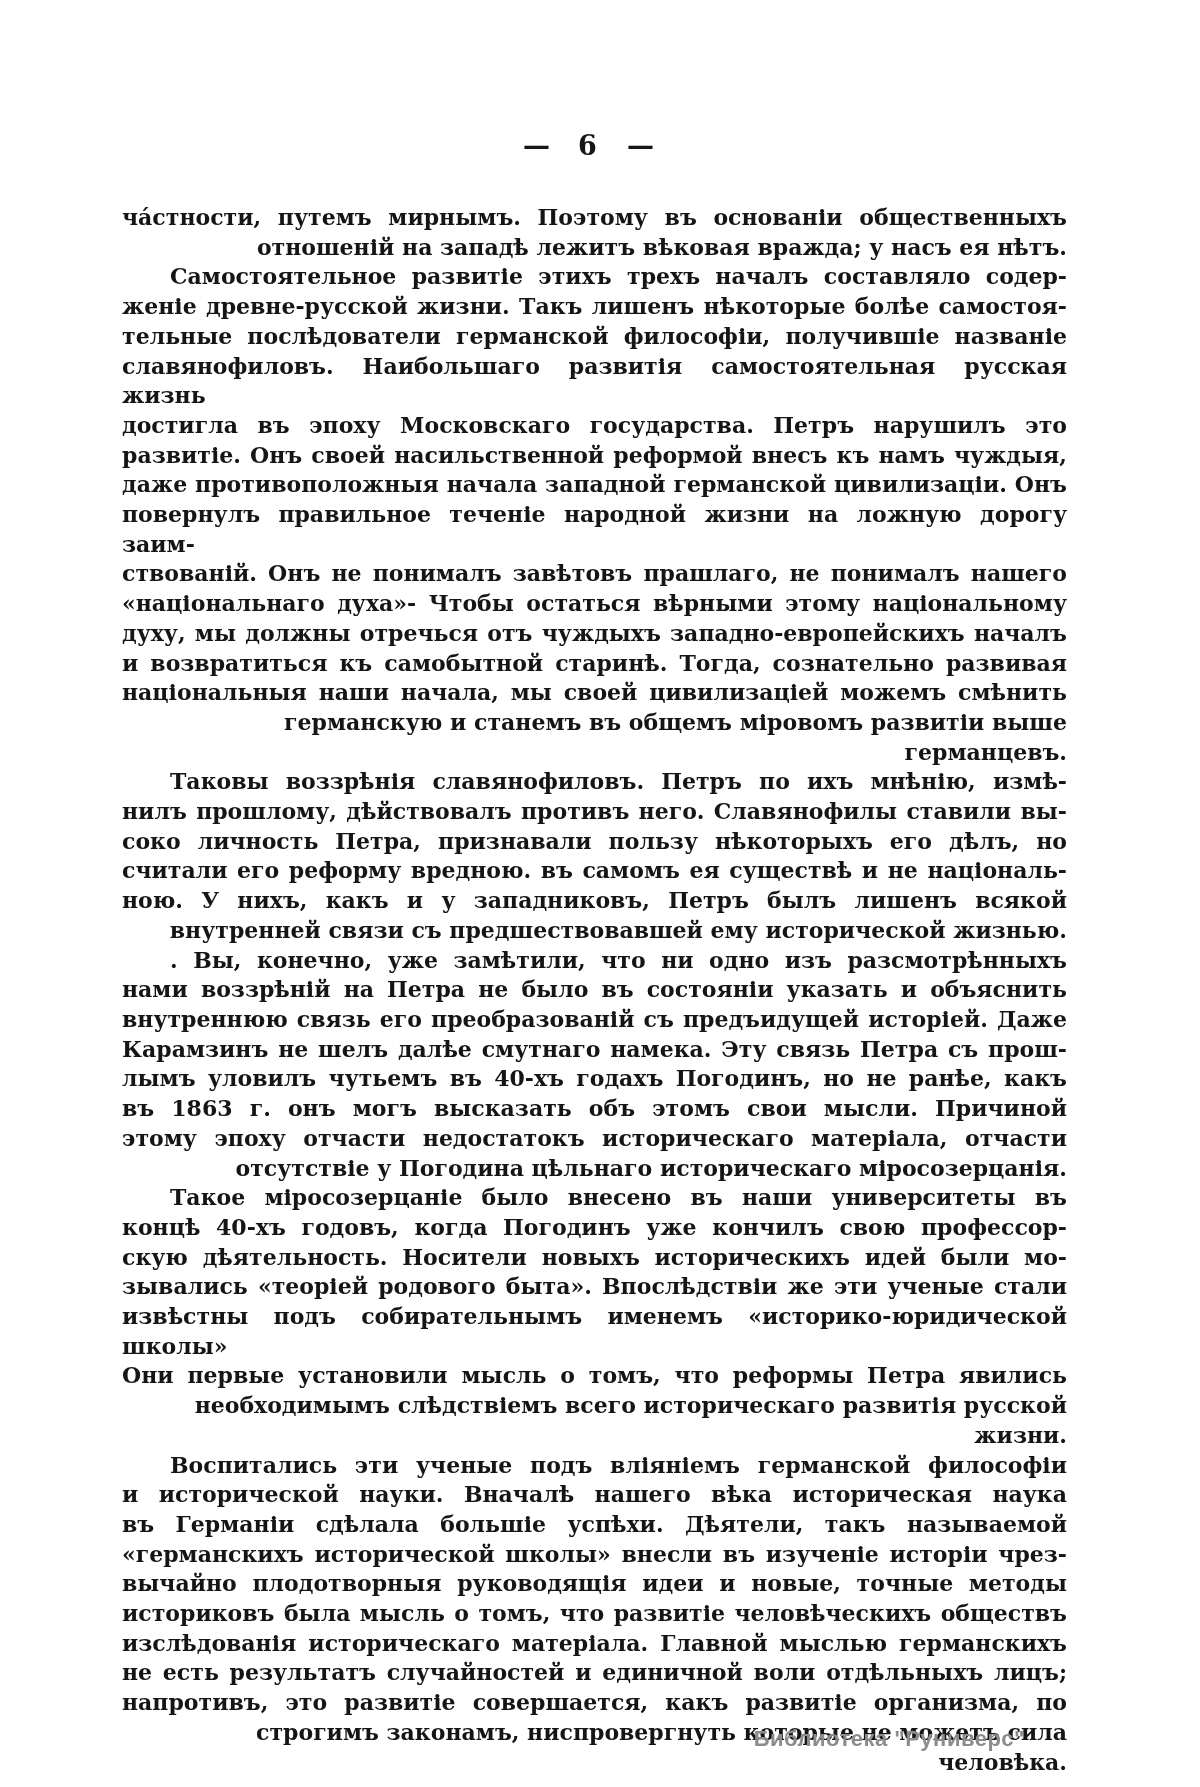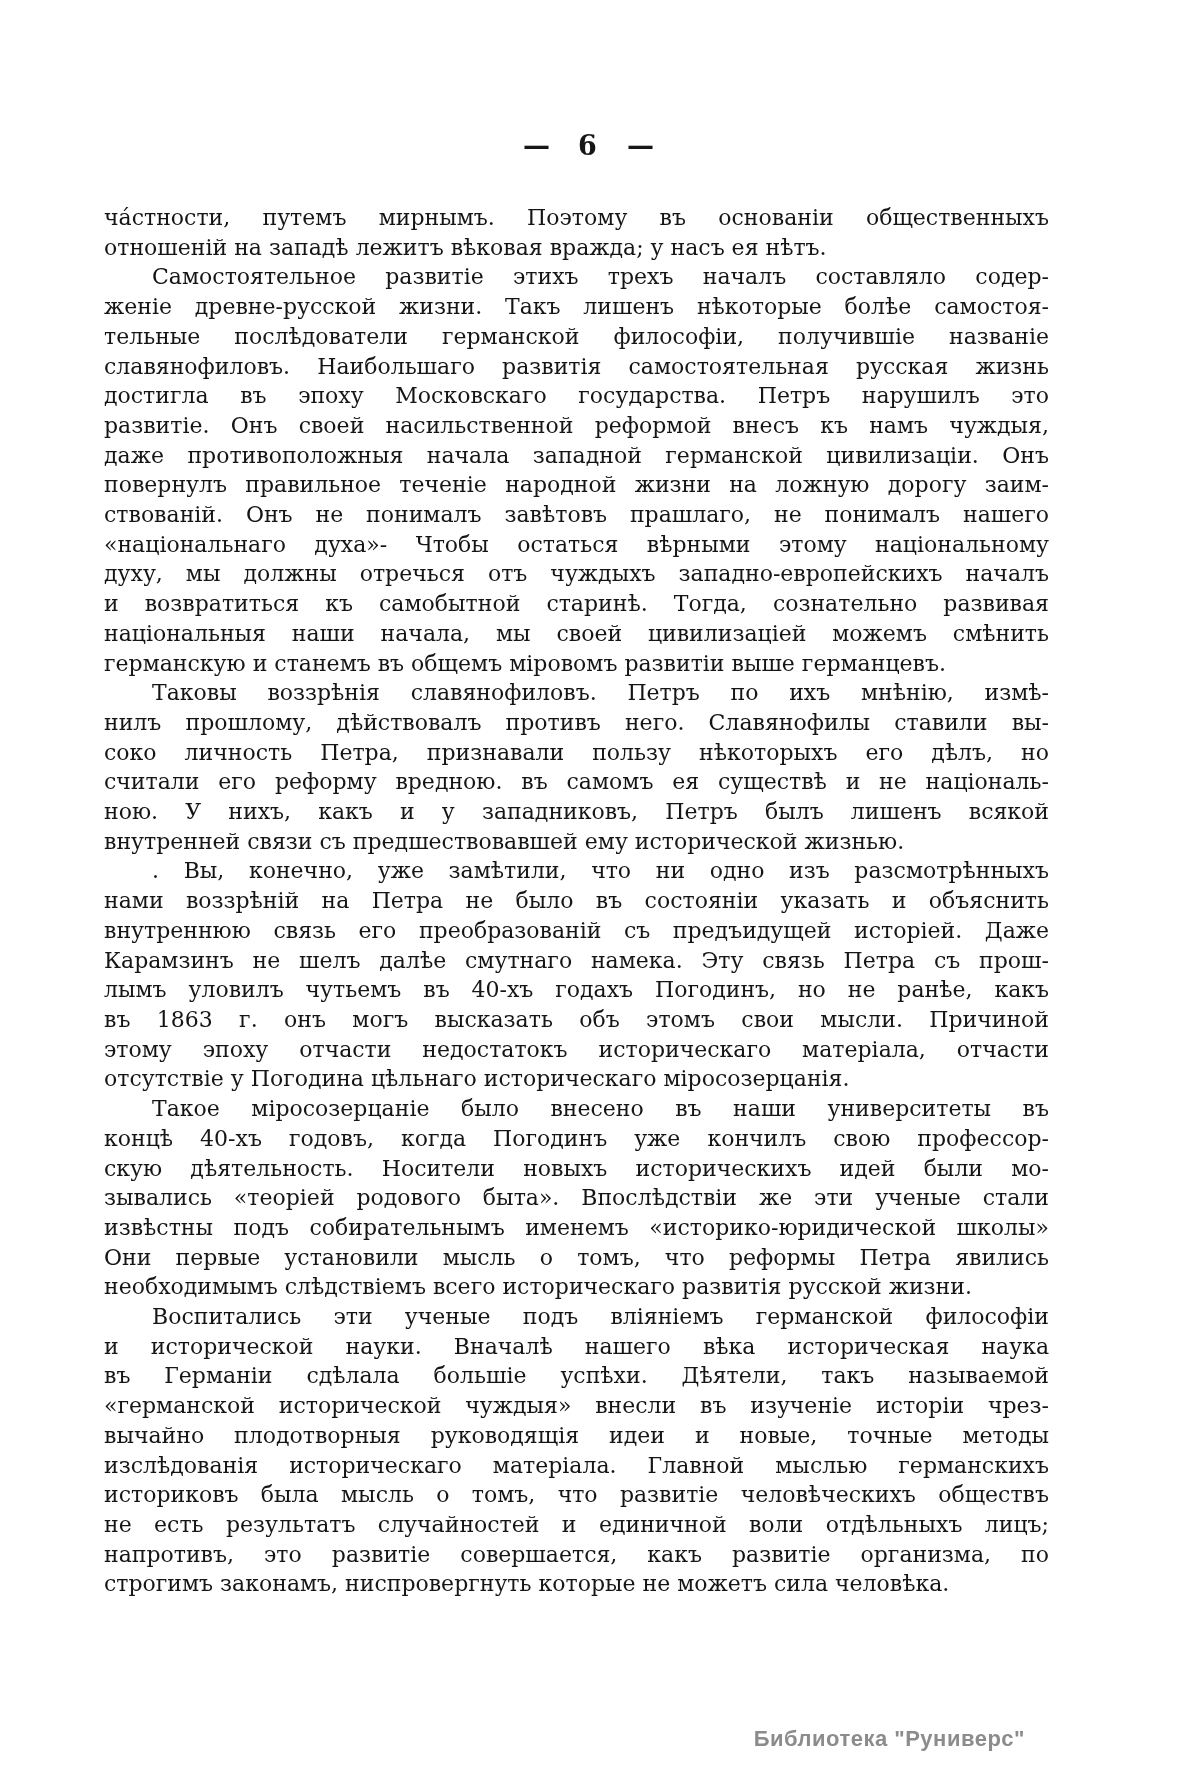--- a/index.html
+++ b/index.html
@@ -27,31 +27,32 @@
     color: #161616;
     font-size: 27px;
     font-weight: bold;
   }
   .page-header .dash {
     letter-spacing: -2px;
   }
   .text-block {
     position: absolute;
     top: 203px;
-    left: 104px;
+    left: 122px;
     width: 945px;
     color: #151515;
     font-size: 22px;
     line-height: 29.7px;
+    font-weight: bold;
   }
   .para { margin: 0; }
   .line {
     width: 100%;
     white-space: normal;
-    text-align: left;
+    text-align: right;
   }
   .line.j {
     text-align: justify;
     text-align-last: justify;
   }
   .line.ind {
     text-indent: 48px;
   }
   .watermark {
     position: absolute;
@@ -122,24 +123,24 @@
         <div class="line j">скую дѣятельность. Носители новыхъ историческихъ идей были мо-</div>
         <div class="line j">зывались «теоріей родового быта». Впослѣдствіи же эти ученые стали</div>
         <div class="line j">извѣстны подъ собирательнымъ именемъ «историко-юридической школы»</div>
         <div class="line j">Они первые установили мысль о томъ, что реформы Петра явились</div>
         <div class="line">необходимымъ слѣдствіемъ всего историческаго развитія русской жизни.</div>
       </div>
       <div class="para">
         <div class="line j ind">Воспитались эти ученые подъ вліяніемъ германской философіи</div>
         <div class="line j">и исторической науки. Вначалѣ нашего вѣка историческая наука</div>
         <div class="line j">въ Германіи сдѣлала большіе успѣхи. Дѣятели, такъ называемой</div>
-        <div class="line j">«германской исторической чуждыя» внесли въ изученіе исторіи чрез-</div>
+        <div class="line j">«германскихъ исторической школы» внесли въ изученіе исторіи чрез-</div>
         <div class="line j">вычайно плодотворныя руководящія идеи и новые, точные методы</div>
+        <div class="line j">историковъ была мысль о томъ, что развитіе человѣческихъ обществъ</div>
         <div class="line j">изслѣдованія историческаго матеріала. Главной мыслью германскихъ</div>
-        <div class="line j">историковъ была мысль о томъ, что развитіе человѣческихъ обществъ</div>
         <div class="line j">не есть результатъ случайностей и единичной воли отдѣльныхъ лицъ;</div>
         <div class="line j">напротивъ, это развитіе совершается, какъ развитіе организма, по</div>
         <div class="line">строгимъ законамъ, ниспровергнуть которые не можетъ сила человѣка.</div>
       </div>
     </div>
 
   <div class="watermark">Библиотека "Руниверс"</div>
 
 </div>
 

